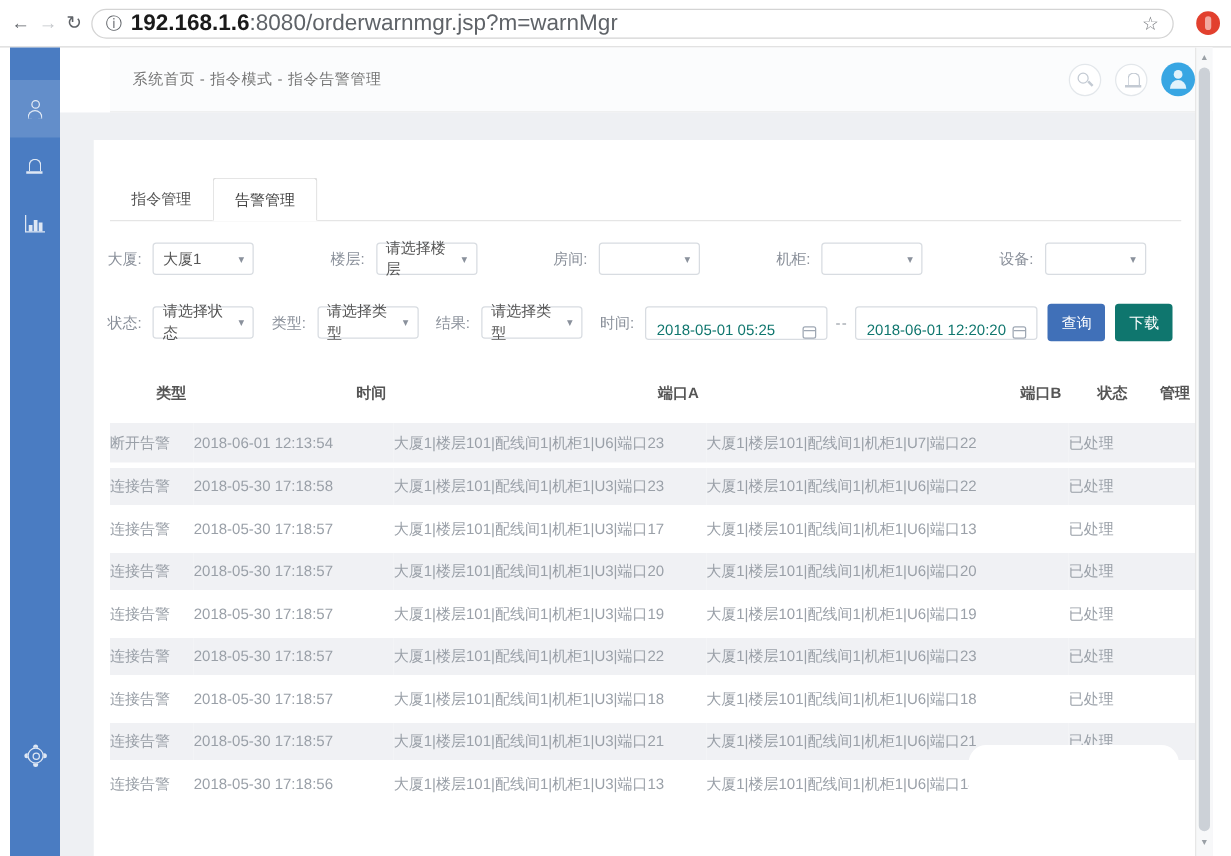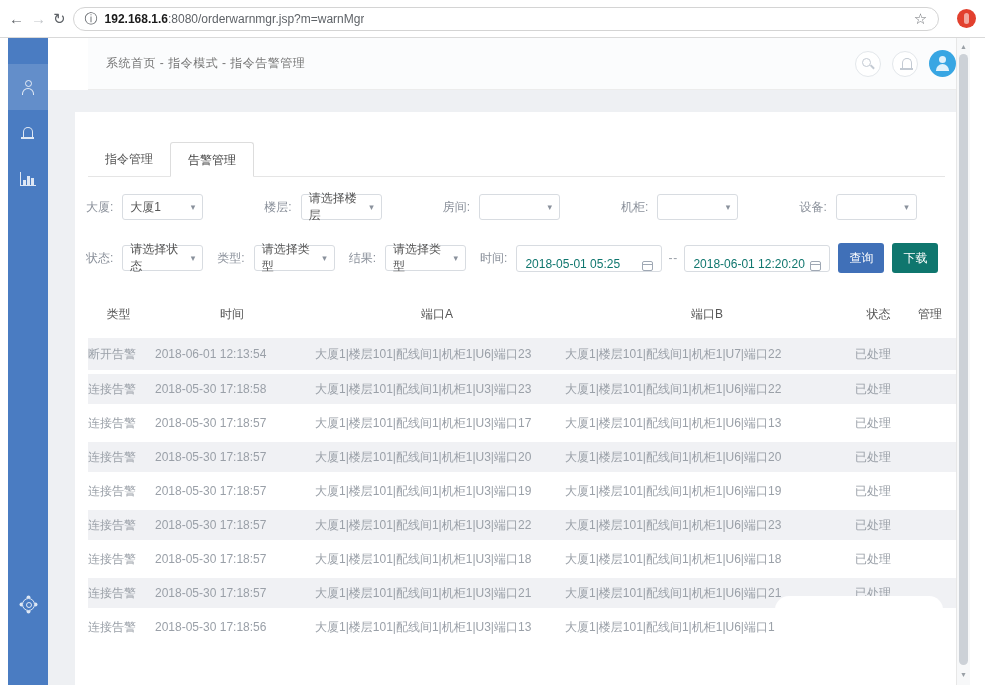--- a/index.html
+++ b/index.html
@@ -10,21 +10,21 @@
   }
 
   
   .chrome { position:absolute; left:0; top:0; right:0; height:38px; background:#fff;
             border-bottom:1px solid #d9d9d9; display:flex; align-items:center; padding:0 9px; gap:7px; }
   .nav-btn { font-size:15px; color:#5f6368; cursor:default; line-height:1; }
   .nav-btn.disabled { color:#c3c6ca; }
   .url-bar { width:872px; height:24px; border:1px solid #d4d4d4; border-radius:13px;
              display:flex; align-items:center; padding:0 11px; gap:7px; background:#fff; }
   .info-glyph { color:#5f6368; font-size:13px; }
-  .url-text { font-size:12px; color:#5f6368; white-space:nowrap; overflow:hidden; }
+  .url-text { font-size:18px; color:#5f6368; white-space:nowrap; overflow:hidden; }
   .url-text .host { color:#1a1a1a; font-weight:bold; }
   .star-glyph { margin-left:auto; color:#6e7176; font-size:15px; }
   .profile-dot { width:19px; height:19px; border-radius:50%; background:#e2402e; margin-left:11px; position:relative; }
   .profile-dot::after { content:''; position:absolute; left:7px; top:4px; width:5px; height:11px;
                         border-radius:3px; background:rgba(255,255,255,.55); }
 
   
   .sidebar { position:absolute; left:8px; top:38px; bottom:0; width:40px; background:#4a7cc2; }
   .side-item { width:40px; height:46px; display:flex; align-items:center; justify-content:center; }
   .side-item.first { margin-top:26px; background:rgba(255,255,255,.14); }
@@ -68,21 +68,21 @@
   .date-box { width:146px; height:27px; border:1px solid #d8dce1; border-radius:3px; background:#fff;
               display:flex; align-items:flex-end; justify-content:space-between; padding:0 8px; color:#0f766e; }
   .ic-cal { width:11px; height:10px; border:1px solid #9fa8b4; border-radius:2px; position:relative; flex:none; }
   .ic-cal::before { content:''; position:absolute; left:0; right:0; top:2px; height:1px; background:#9fa8b4; }
   .dash-sep { margin:0 6px; color:#9aa0a8; letter-spacing:1px; }
   .btn { height:30px; min-width:45px; padding:0 11px; margin-left:8px; border:none; border-radius:3px;
          background:#4070b8; color:#fff; font-size:12px; font-family:inherit; cursor:pointer; }
 
   
   .alarm-table { margin:33px 0 0 13px; width:870px; border-collapse:collapse; table-layout:fixed; }
-  .alarm-table th { text-align:center; color:#555; font-weight:normal; padding:0 6px 15px 0;
+  .alarm-table th { text-align:right; color:#555; font-weight:bold; padding:0 6px 15px 0;
                     white-space:nowrap; overflow:hidden; }
   .alarm-table td { height:34px; border-bottom:4px solid #fff; color:#9aa0a8; padding-right:6px;
                     white-space:nowrap; overflow:hidden; }
   tr.shaded td { background:#f0f1f4; }
   .blob { position:absolute; left:700px; top:484px; width:168px; height:48px; background:#fff; border-radius:14px; }
 
   
   .ic { position:relative; display:inline-block; }
   .w { --c:rgba(255,255,255,.82); }
   .g { --c:#c3cad3; }

